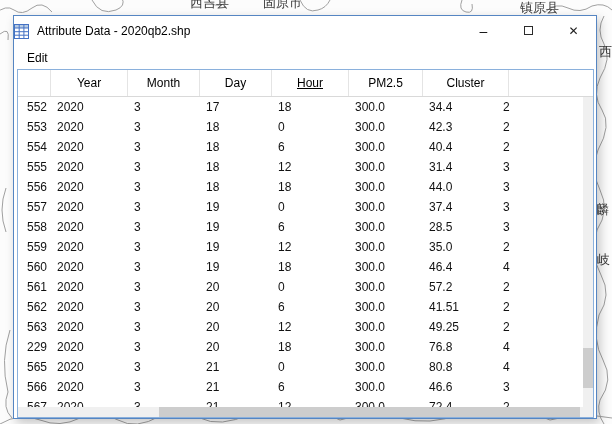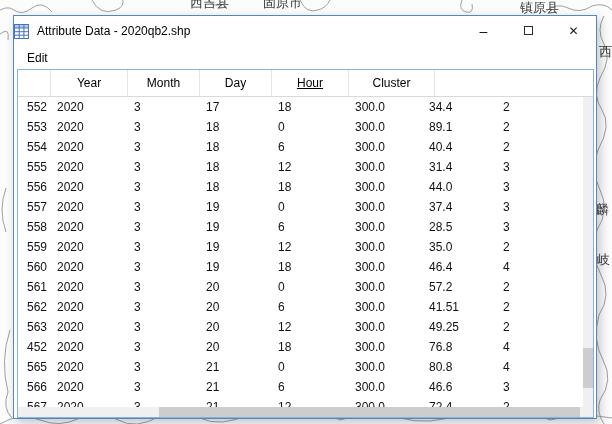--- a/index.html
+++ b/index.html
@@ -138,20 +138,21 @@
     <span class="menu-item">Edit</span>
   </div>
 
   <div class="grid">
     <div class="header-row">
         <div class="hcell" style="width: 33px;"></div>
         <div class="hcell" style="width: 77px;">Year</div>
         <div class="hcell" style="width: 72px;">Month</div>
         <div class="hcell" style="width: 72px;">Day</div>
         <div class="hcell" style="width: 77px; text-decoration: underline;">Hour</div>
+        <div class="hcell" style="width: 74px;">PM2.5</div>
         <div class="hcell" style="width: 86px;">Cluster</div>
         <div class="hspacer"></div>
       </div>
 
     <div class="body-row">
       <div class="rows-viewport">
           <div class="trow">
             <div class="tcell idx" style="width: 33px;">552</div>
             <div class="tcell" style="width: 77px;">2020</div>
             <div class="tcell" style="width: 72px;">3</div>
@@ -161,21 +162,21 @@
             <div class="tcell" style="width: 74px;">34.4</div>
             <div class="tcell" style="width: 86px;">2</div>
           </div>
           <div class="trow">
             <div class="tcell idx" style="width: 33px;">553</div>
             <div class="tcell" style="width: 77px;">2020</div>
             <div class="tcell" style="width: 72px;">3</div>
             <div class="tcell" style="width: 72px;">18</div>
             <div class="tcell" style="width: 77px;">0</div>
             <div class="tcell" style="width: 74px;">300.0</div>
-            <div class="tcell" style="width: 74px;">89.1</div>
+            <div class="tcell" style="width: 74px;">42.3</div>
             <div class="tcell" style="width: 86px;">2</div>
           </div>
           <div class="trow">
             <div class="tcell idx" style="width: 33px;">554</div>
             <div class="tcell" style="width: 77px;">2020</div>
             <div class="tcell" style="width: 72px;">3</div>
             <div class="tcell" style="width: 72px;">18</div>
             <div class="tcell" style="width: 77px;">6</div>
             <div class="tcell" style="width: 74px;">300.0</div>
             <div class="tcell" style="width: 74px;">40.4</div>
@@ -265,21 +266,21 @@
             <div class="tcell idx" style="width: 33px;">563</div>
             <div class="tcell" style="width: 77px;">2020</div>
             <div class="tcell" style="width: 72px;">3</div>
             <div class="tcell" style="width: 72px;">20</div>
             <div class="tcell" style="width: 77px;">12</div>
             <div class="tcell" style="width: 74px;">300.0</div>
             <div class="tcell" style="width: 74px;">49.25</div>
             <div class="tcell" style="width: 86px;">2</div>
           </div>
           <div class="trow">
-            <div class="tcell idx" style="width: 33px;">452</div>
+            <div class="tcell idx" style="width: 33px;">229</div>
             <div class="tcell" style="width: 77px;">2020</div>
             <div class="tcell" style="width: 72px;">3</div>
             <div class="tcell" style="width: 72px;">20</div>
             <div class="tcell" style="width: 77px;">18</div>
             <div class="tcell" style="width: 74px;">300.0</div>
             <div class="tcell" style="width: 74px;">76.8</div>
             <div class="tcell" style="width: 86px;">4</div>
           </div>
           <div class="trow">
             <div class="tcell idx" style="width: 33px;">565</div>

